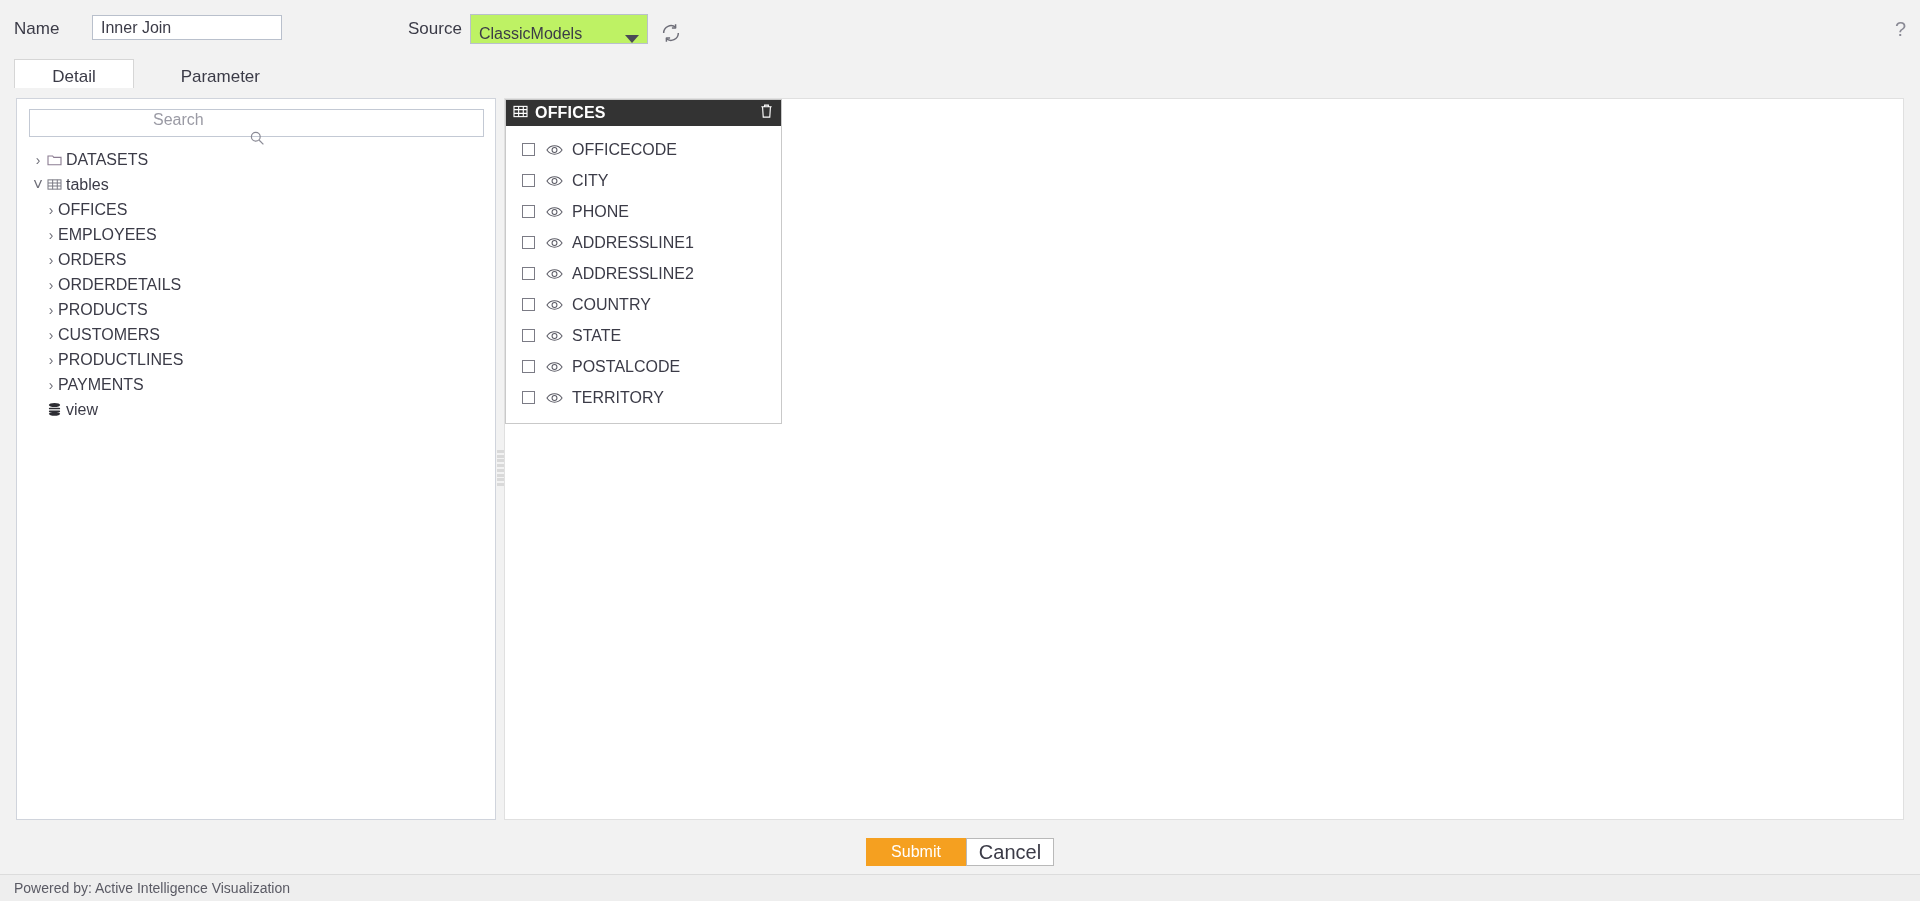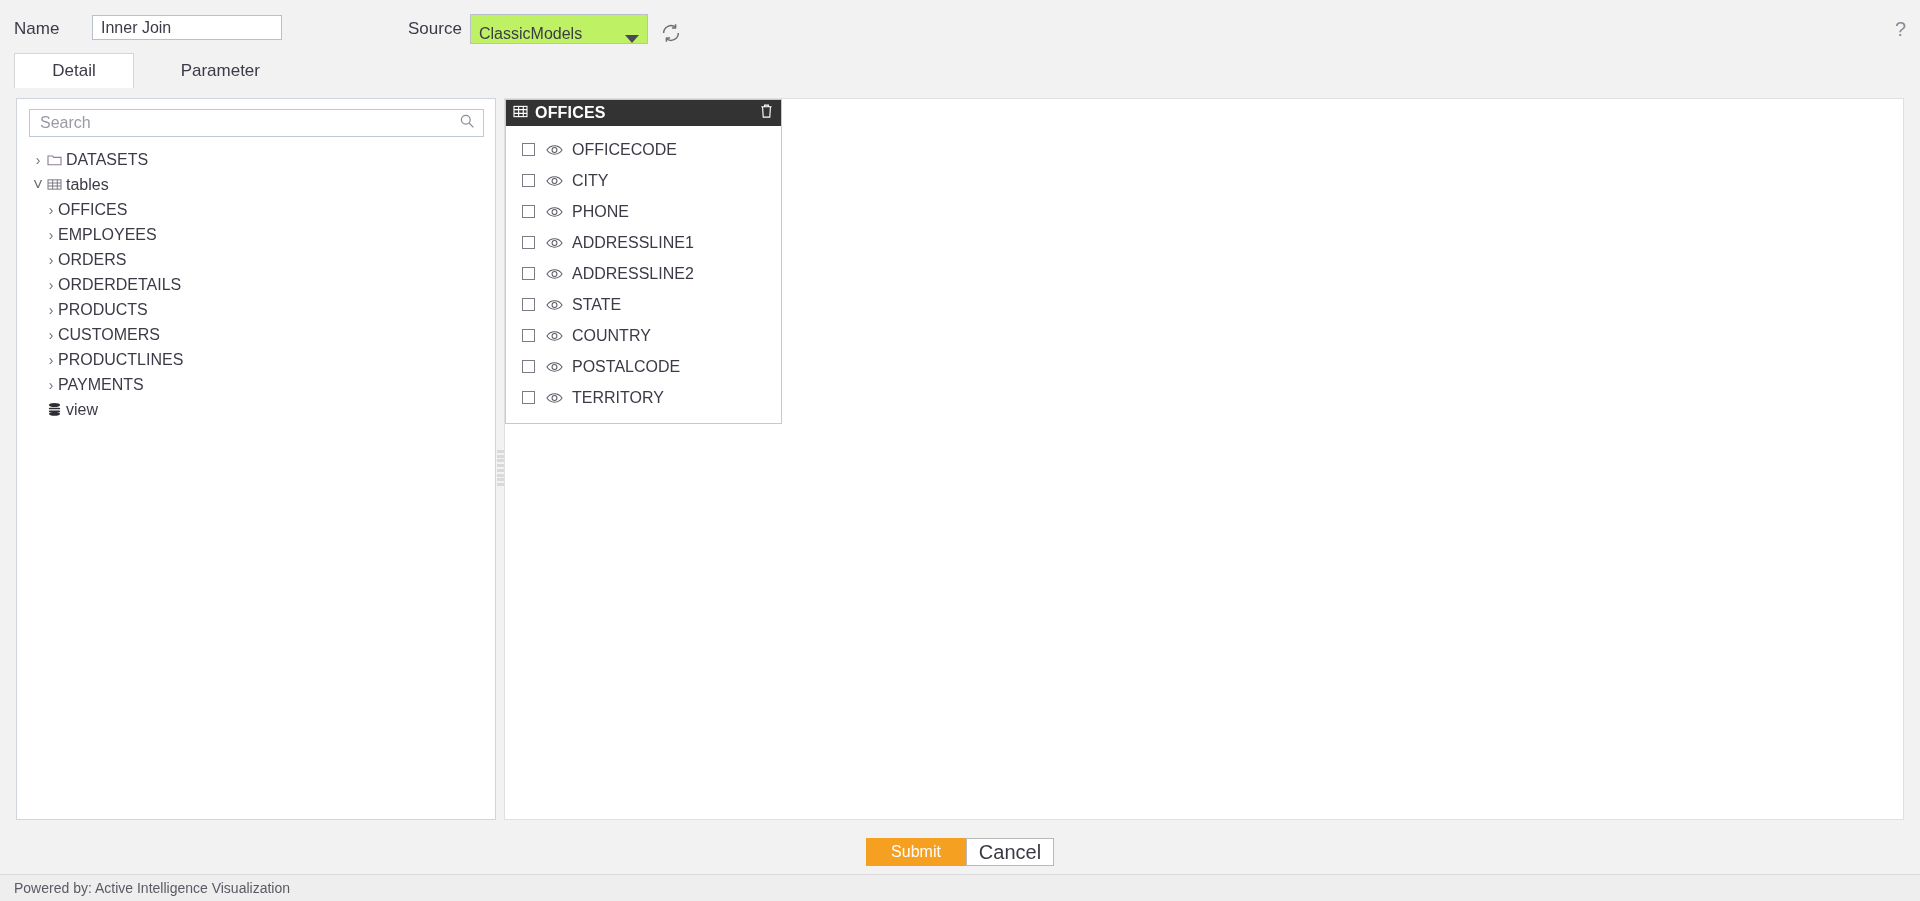--- a/index.html
+++ b/index.html
@@ -62,21 +62,21 @@
     user-select: none;
   }
 
   
   .tabstrip {
     position: absolute; left: 0; top: 47px; width: 1920px; height: 42px;
     background: #f2f2f2;
     border-bottom: 1px solid #d6d6d6;
   }
   .tab {
-    position: absolute; top: 6px; height: 36px;
+    position: absolute; top: 12px; height: 36px;
     display: flex; align-items: center; justify-content: center;
     font-size: 17px; color: #3b3b47;
     cursor: pointer;
   }
   .tab-detail {
     left: 14px; width: 120px;
     background: #ffffff;
     border: 1px solid #d6d6d6; border-bottom: 1px solid #ffffff;
   }
   .tab-parameter { left: 140px; width: 120px; justify-content: flex-end; }
@@ -140,21 +140,21 @@
   }
   .left-panel {
     position: absolute; left: 16px; top: 10px;
     width: 480px; height: 722px;
     background: #ffffff; border: 1px solid #d0d4dc;
   }
   .search-box {
     position: absolute; left: 12px; top: 10px;
     width: 455px; height: 28px;
     border: 1px solid #c3c9d4; background: #ffffff;
-    display: flex; align-items: center; padding: 0 8px;
+    display: flex; align-items: center; padding: 0 8px; flex-direction: column;
   }
   .search-box input {
     flex: 1; border: none; outline: none;
     font-size: 16px; color: #3b3b47;
     font-family: "Liberation Sans", sans-serif;
     background: transparent;
   }
   .search-box input::placeholder { color: #9a9aa4; }
 
   .tree { position: absolute; left: 10px; top: 48px; right: 6px; }
@@ -458,31 +458,31 @@
                 <span class="field-name">ADDRESSLINE2</span>
               </div>
               <div class="field-row">
                 <span class="field-chk"></span>
                 <span class="field-eye">
                   <svg width="17" height="12" viewBox="0 0 18 12" fill="none" stroke="#5c5c66" stroke-width="1.1">
                     <path d="M1 6s3-4.4 8-4.4S17 6 17 6s-3 4.4-8 4.4S1 6 1 6z"></path>
                     <circle cx="9" cy="6" r="2.6"></circle>
                   </svg>
                 </span>
+                <span class="field-name">COUNTRY</span>
+              </div>
+              <div class="field-row">
+                <span class="field-chk"></span>
+                <span class="field-eye">
+                  <svg width="17" height="12" viewBox="0 0 18 12" fill="none" stroke="#5c5c66" stroke-width="1.1">
+                    <path d="M1 6s3-4.4 8-4.4S17 6 17 6s-3 4.4-8 4.4S1 6 1 6z"></path>
+                    <circle cx="9" cy="6" r="2.6"></circle>
+                  </svg>
+                </span>
                 <span class="field-name">STATE</span>
-              </div>
-              <div class="field-row">
-                <span class="field-chk"></span>
-                <span class="field-eye">
-                  <svg width="17" height="12" viewBox="0 0 18 12" fill="none" stroke="#5c5c66" stroke-width="1.1">
-                    <path d="M1 6s3-4.4 8-4.4S17 6 17 6s-3 4.4-8 4.4S1 6 1 6z"></path>
-                    <circle cx="9" cy="6" r="2.6"></circle>
-                  </svg>
-                </span>
-                <span class="field-name">COUNTRY</span>
               </div>
               <div class="field-row">
                 <span class="field-chk"></span>
                 <span class="field-eye">
                   <svg width="17" height="12" viewBox="0 0 18 12" fill="none" stroke="#5c5c66" stroke-width="1.1">
                     <path d="M1 6s3-4.4 8-4.4S17 6 17 6s-3 4.4-8 4.4S1 6 1 6z"></path>
                     <circle cx="9" cy="6" r="2.6"></circle>
                   </svg>
                 </span>
                 <span class="field-name">POSTALCODE</span>

